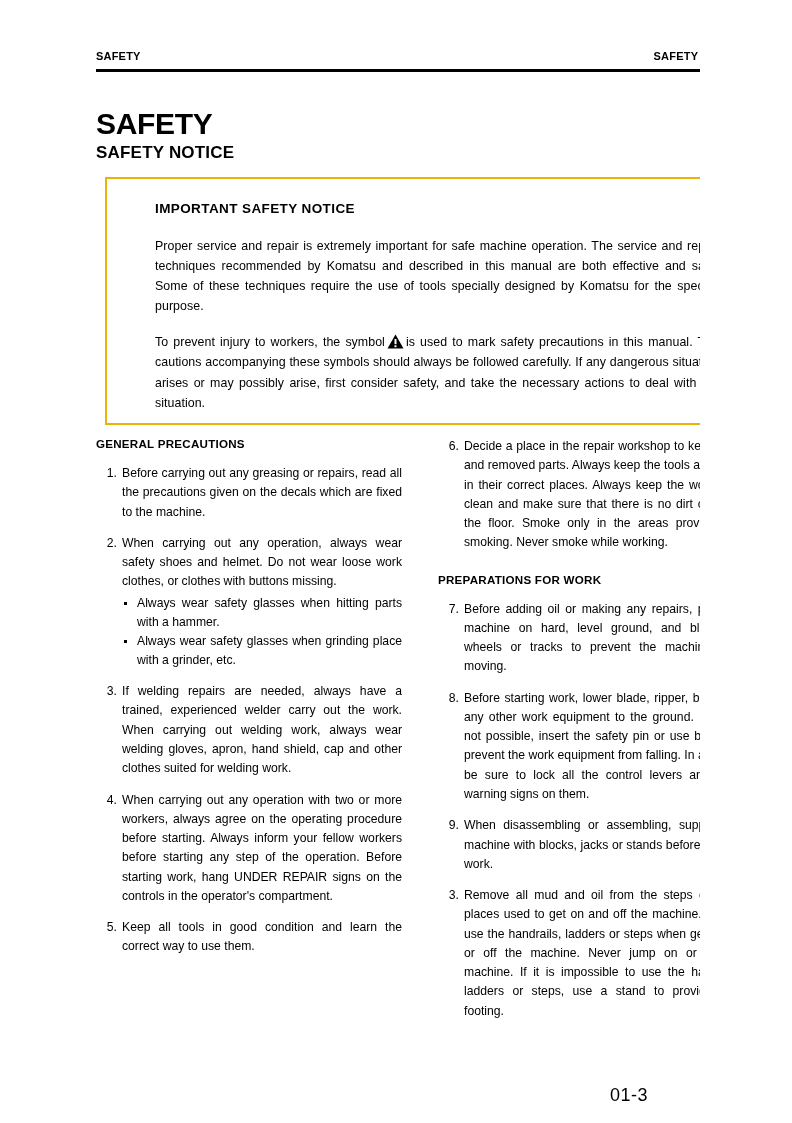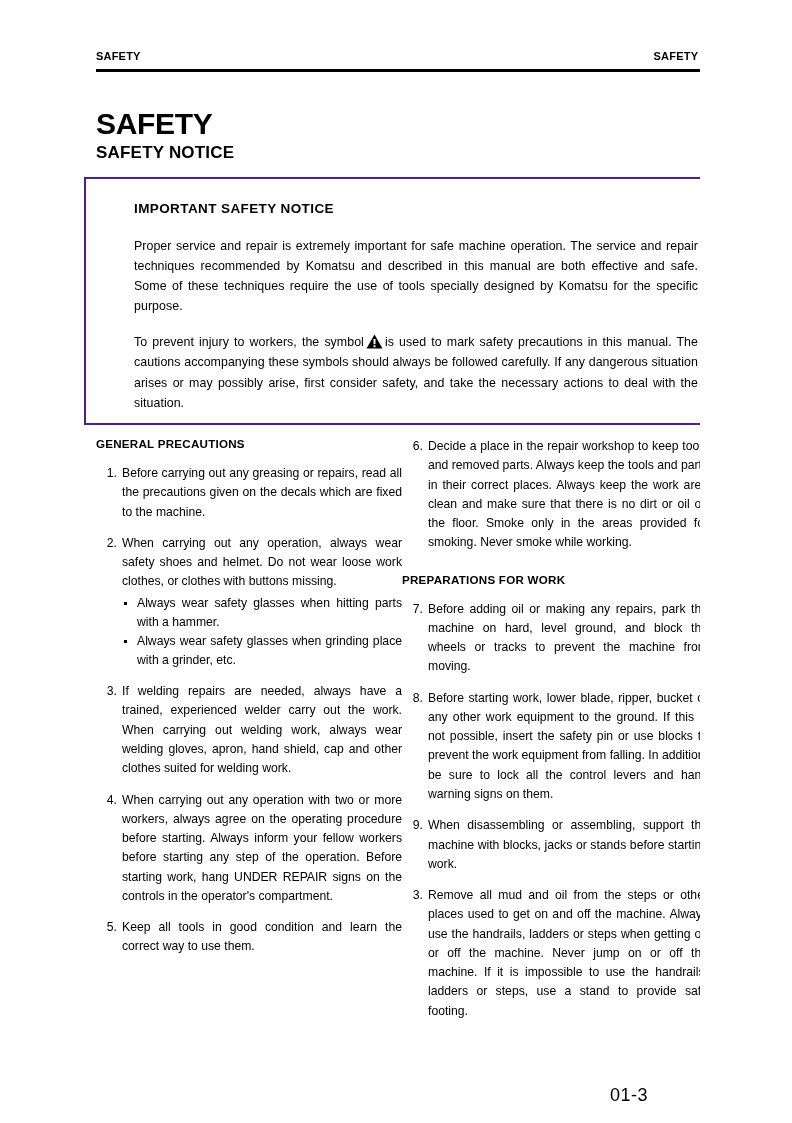--- a/index.html
+++ b/index.html
@@ -58,25 +58,25 @@
     font-size: 17px;
     font-weight: bold;
     letter-spacing: 0.2px;
     line-height: 1.2;
     margin: 3px 0 0 0;
   }
 
   
   .notice-box {
     position: absolute;
-    left: 84px;
+    left: 105px;
     top: 177px;
     width: 646px;
     height: 248px;
-    border: 2px solid #4c1d95;
+    border: 2px solid #eab308;
     box-sizing: border-box;
   }
   .notice-inner {
     padding: 22px 30px 0 48px;
   }
   .notice-heading {
     font-size: 13.5px;
     font-weight: bold;
     letter-spacing: 0.4px;
     margin: 0 0 20px 0;
@@ -115,20 +115,21 @@
     pointer-events: none;
   }
 
   
   .columns {
     position: absolute;
     left: 96px;
     top: 437px;
     width: 648px;
     display: flex;
+    gap: 36px;
   }
   .col {
     width: 306px;
   }
 
   .sec-heading {
     font-size: 11.6px;
     font-weight: bold;
     letter-spacing: 0.25px;
     margin: 0 0 14px 0;

